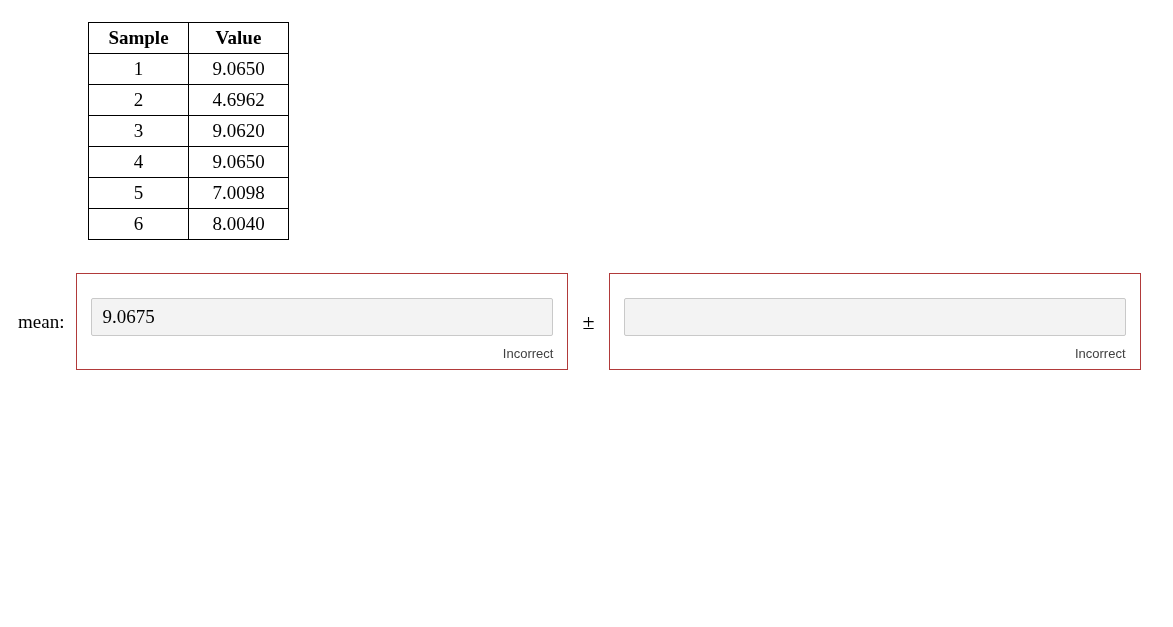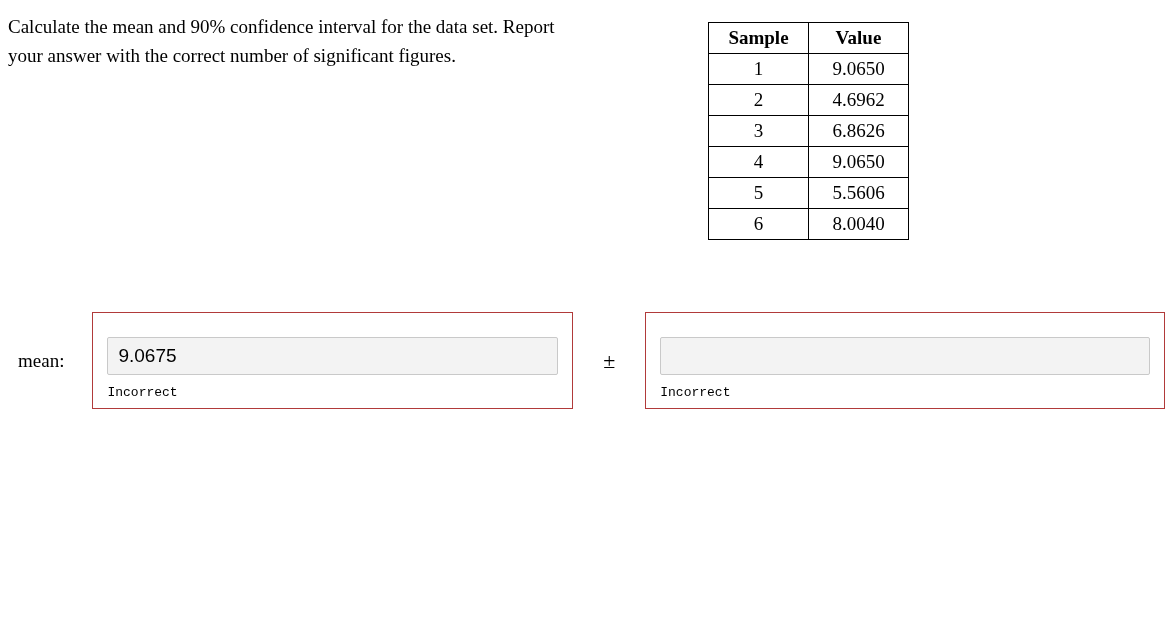--- a/index.html
+++ b/index.html
@@ -36,22 +36,22 @@
     font-weight: normal;
     font-size: 19px;
   }
   th.sample, td.sample { width: 100px; }
   th.value, td.value   { width: 100px; }
   th { font-weight: bold; }
 
   .answer-row {
     display: flex;
     align-items: center;
-    margin-top: 72px;
-    gap: 26px;
+    margin-top: 33px;
+    gap: 10px;
   }
   .mean-label {
     flex: 0 0 auto;
     font-size: 19px;
     padding-right: 2px;
     margin-left: 10px;
   }
   .answer-block {
     position: relative;
     border: 1px solid #b13a3a;
@@ -60,71 +60,71 @@
     flex-direction: column;
   }
   .answer-block.left  { width: 492px; }
   .answer-block.right { width: 532px; }
   .answer-input {
     width: 100%;
     height: 38px;
     border: 1px solid #c9c9c9;
     border-radius: 2px;
     background: #f3f3f3;
-    font-family: Liberation Sans, sans-serif;
+    font-family: Liberation Serif, serif;
     font-size: 19px;
     padding: 4px 10px;
     outline: none;
   }
   .feedback {
     margin-top: 10px;
-    font-family: Liberation Mono, monospace;
+    font-family: Liberation Sans, sans-serif;
     font-size: 13px;
-    color: #000000;
+    color: #404040;
+    text-align: right;
   }
   .pm {
     font-size: 22px;
     padding: 0 4px;
     align-self: center;
   }
 </style>
 </head>
 <body>
 
 <div class="top-row">
-  <div class="prompt">Calculate the mean and 90% confidence interval for the data set. Report your answer with the correct number of significant figures.</div>
 
   <div class="table-wrap">
     <table>
       <thead>
         <tr>
           <th class="sample">Sample</th>
           <th class="value">Value</th>
         </tr>
       </thead>
       <tbody>
         <tr>
           <td class="sample">1</td>
           <td class="value">9.0650</td>
         </tr>
         <tr>
           <td class="sample">2</td>
           <td class="value">4.6962</td>
         </tr>
         <tr>
           <td class="sample">3</td>
-          <td class="value">6.8626</td>
+          <td class="value">9.0620</td>
         </tr>
         <tr>
           <td class="sample">4</td>
           <td class="value">9.0650</td>
         </tr>
         <tr>
           <td class="sample">5</td>
-          <td class="value">5.5606</td>
+          <td class="value">7.0098</td>
         </tr>
         <tr>
           <td class="sample">6</td>
           <td class="value">8.0040</td>
         </tr>
       </tbody>
     </table>
   </div>
 </div>
 

